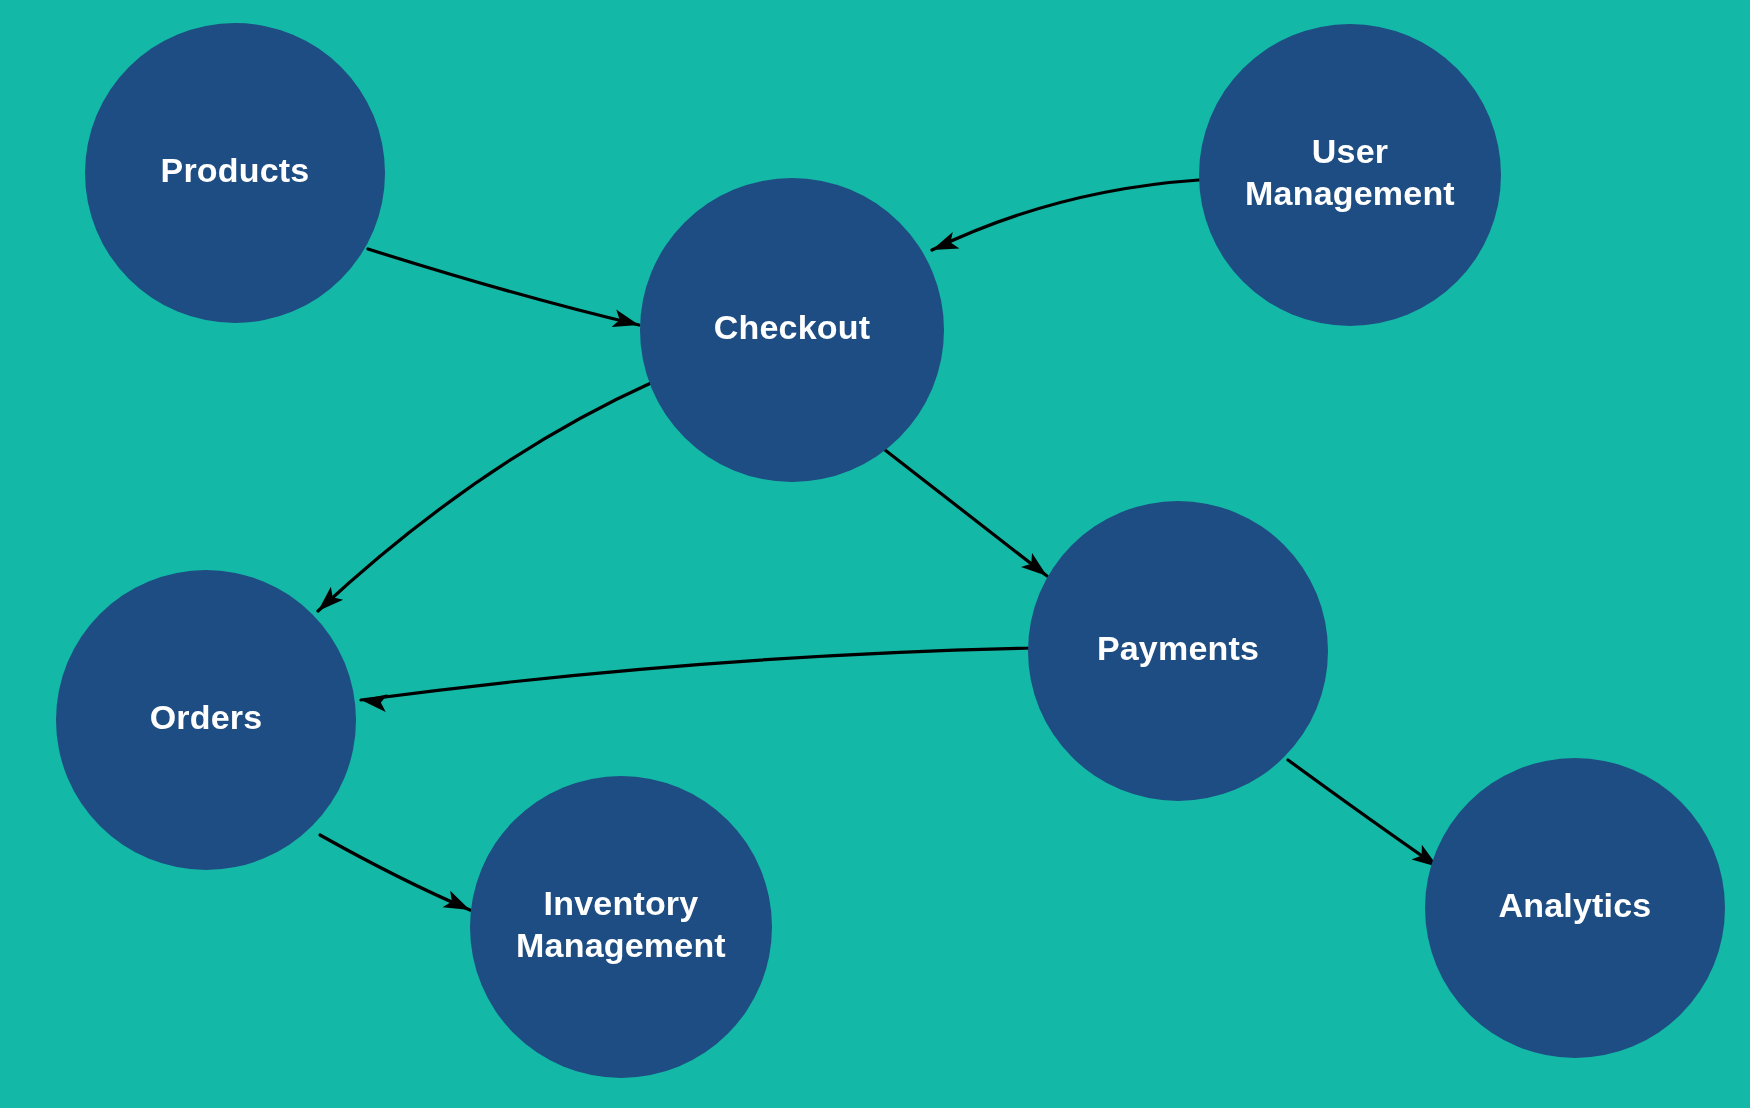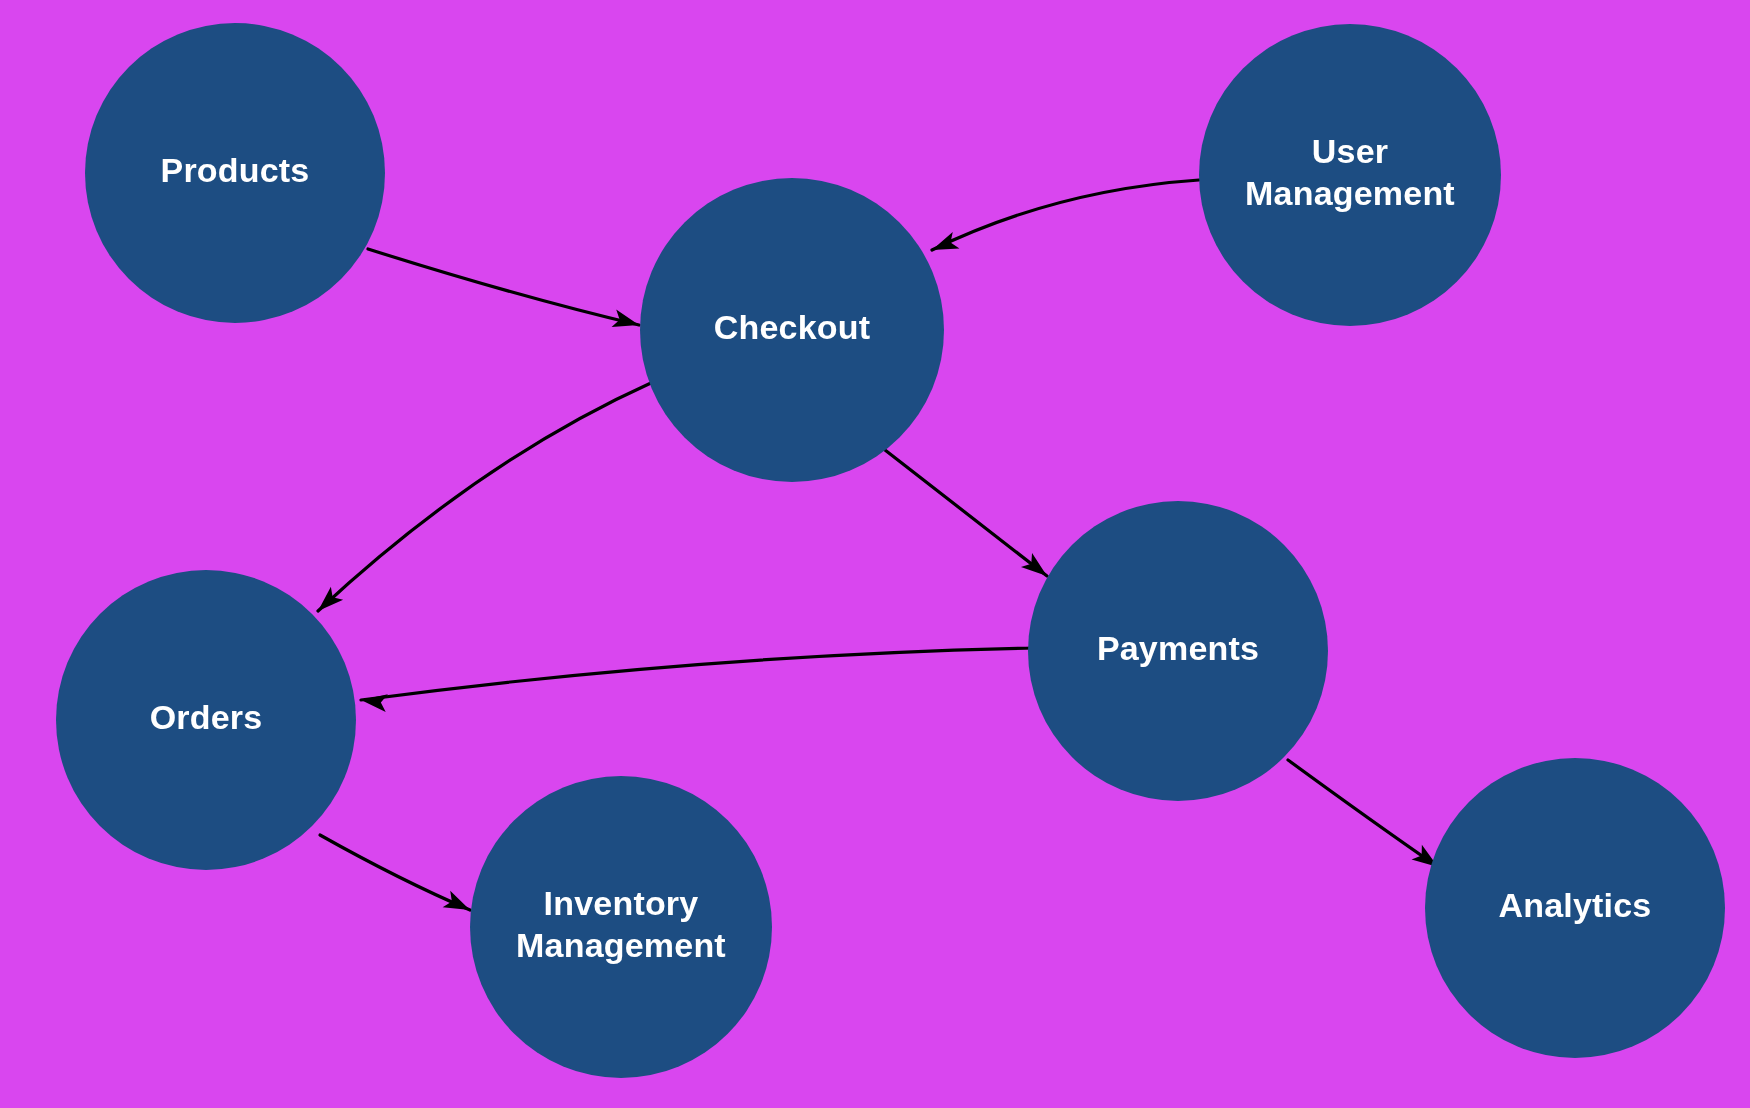--- a/index.html
+++ b/index.html
@@ -8,21 +8,21 @@
     padding: 0;
     background: #ffffff;
   }
   body {
     font-family: "Liberation Sans", sans-serif;
   }
   #canvas {
     position: relative;
     width: 1750px;
     height: 1108px;
-    background: #d946ef;
+    background: #14b8a6;
     overflow: hidden;
   }
   #graph-svg {
     position: absolute;
     top: 0;
     left: 0;
     width: 1750px;
     height: 1108px;
   }
   .node-circle {

